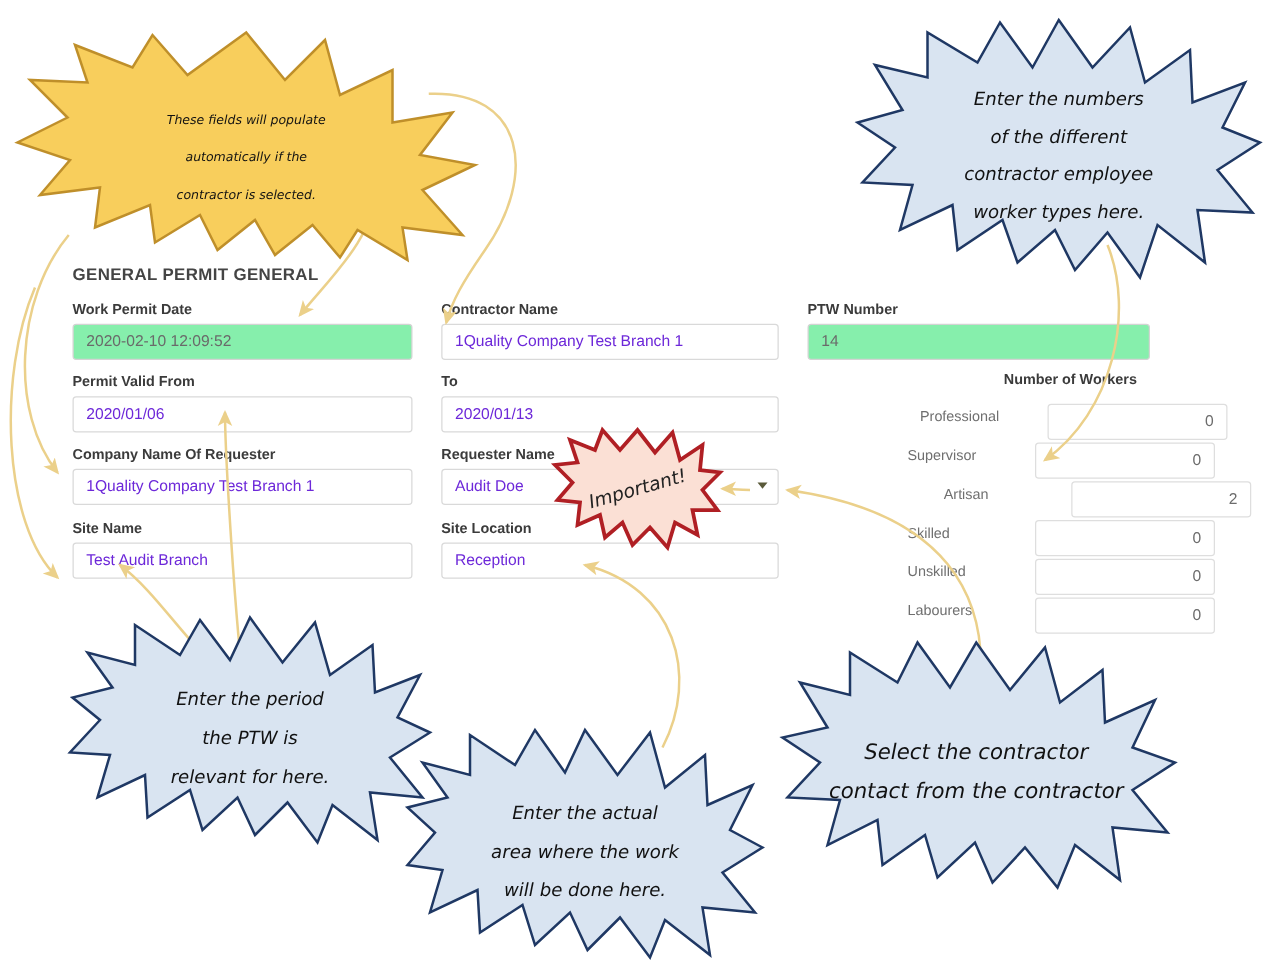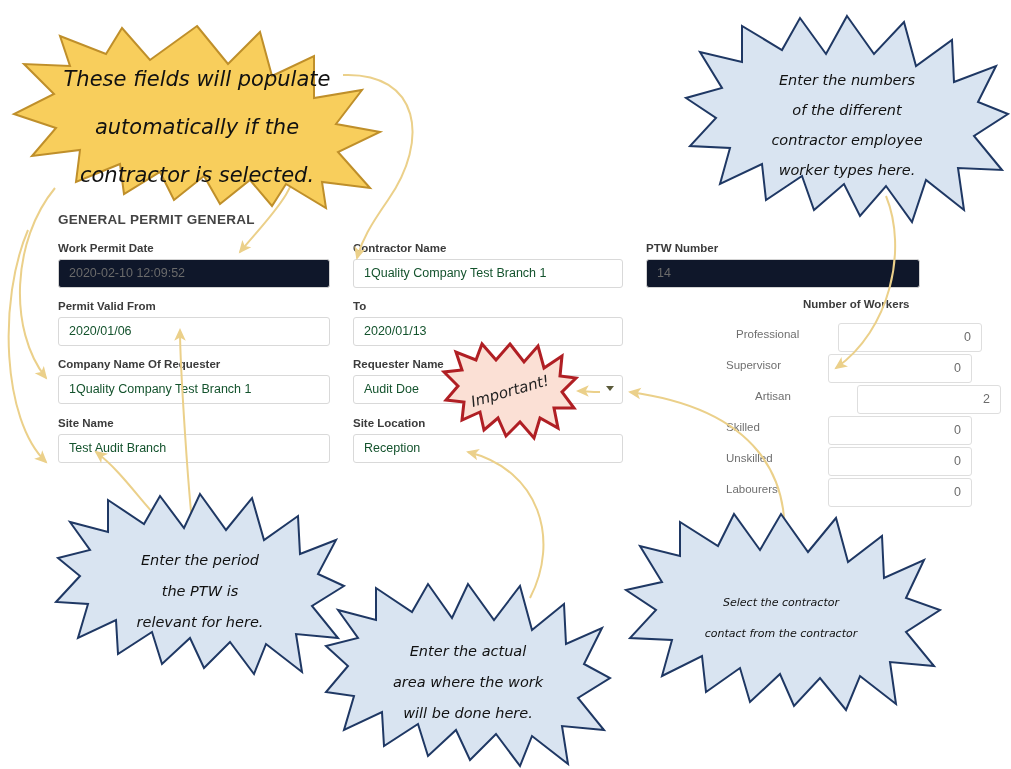--- a/index.html
+++ b/index.html
@@ -20,26 +20,26 @@
   }
   .fld{position:absolute;}
   .fld .lbl{
     font-size:11.5px;font-weight:bold;color:#3b3b3b;
     margin-bottom:4px;display:block;line-height:13px;
   }
   .inp{
     box-sizing:border-box;
     height:29px;width:100%;
     border:1px solid #d9d9d9;border-radius:3px;
-    background:#ffffff;color:#14532d;
+    background:#ffffff;color:#6d28d9;
     font-size:12.5px;font-family:"Liberation Sans", sans-serif;
     padding:0 10px;line-height:27px;
     white-space:nowrap;overflow:hidden;
   }
-  .inp.readonly{background:#0f172a;border-color:#d3d3d3;color:#6a6a6a;}
+  .inp.readonly{background:#86efac;border-color:#d3d3d3;color:#6a6a6a;}
   .inp.select{position:relative;padding-right:26px;}
   .caret{
     position:absolute;right:9px;top:11px;
     width:0;height:0;border-left:4px solid transparent;border-right:4px solid transparent;
     border-top:5px solid #5a5a3a;
   }
 
   
   .workers-title{
     position:absolute;left:803px;top:298px;
@@ -190,21 +190,21 @@
       <path d="M784,548 C790,480 760,410 630,392"></path>
 
       <path d="M600,392 C590,392 585,391 578,391"></path>
     </g>
   </svg>
 
   <div class="callout" style="left:14px;top:22px;width:366px;height:186px;">
     <svg width="366" height="186" viewBox="0 0 366 186">
       <polygon points="183,4 214,42 246,10 258,54 300,34 300,76 348,68 322,102 366,110 324,130 356,166 308,160 312,186 272,162 258,184 236,158 206,182 190,154 160,178 146,150 110,172 106,142 62,160 66,128 18,134 42,106 0,92 40,72 10,42 56,44 46,14 92,32 108,6 136,38" fill="#F8CE5C" stroke="#BF8F2A" stroke-width="2" stroke-linejoin="miter"></polygon>
     </svg>
-    <div class="ctext" style="font-size:21px;line-height:30px;padding-top:12px;gap:18px;">
+    <div class="ctext" style="font-size:10px;line-height:30px;padding-top:12px;">
       <span class="ln">These fields will populate</span>
       <span class="ln">automatically if the</span>
       <span class="ln">contractor is selected.</span>
     </div>
   </div>
 
   <div class="callout" style="left:686px;top:14px;width:322px;height:210px;">
     <svg width="322" height="210" viewBox="0 0 322 210">
       <polygon points="161,2 188,40 218,8 230,52 266,26 268,68 310,52 292,88 322,100 288,122 316,156 272,154 278,196 240,166 226,208 200,172 174,202 158,170 128,196 116,162 80,186 76,150 34,170 44,134 4,132 30,104 0,84 36,74 14,38 56,48 56,12 96,36 114,4 140,40" fill="#D9E4F1" stroke="#1F3864" stroke-width="2" stroke-linejoin="miter"></polygon>
     </svg>
@@ -235,21 +235,21 @@
       <span class="ln">Enter the actual</span>
       <span class="ln">area where the work</span>
       <span class="ln">will be done here.</span>
     </div>
   </div>
 
   <div class="callout" style="left:622px;top:512px;width:318px;height:200px;">
     <svg width="318" height="200" viewBox="0 0 318 200">
       <polygon points="159,2 186,40 214,6 226,50 260,24 262,66 302,48 284,86 318,98 284,120 312,154 268,150 274,192 238,164 224,198 198,166 172,194 158,162 128,190 118,156 84,180 80,144 40,164 50,128 8,126 34,98 4,78 40,70 18,34 58,44 58,10 96,34 112,2 138,38" fill="#D9E4F1" stroke="#1F3864" stroke-width="2" stroke-linejoin="miter"></polygon>
     </svg>
-    <div class="ctext" style="font-size:11px;line-height:31px;padding-top:6px;">
+    <div class="ctext" style="font-size:17px;line-height:31px;padding-top:6px;">
       <span class="ln">Select the contractor</span>
       <span class="ln">contact from the contractor</span>
     </div>
   </div>
 
   <div class="callout" style="left:444px;top:342px;width:132px;height:98px;">
     <svg width="132" height="98" viewBox="0 0 132 98">
       <polygon points="66,2 80,20 94,4 100,26 118,14 116,34 132,36 118,50 130,66 110,66 114,86 96,76 90,96 76,80 62,94 54,76 40,88 36,70 18,78 20,60 2,58 14,44 0,30 18,28 12,10 32,18 38,2 52,18" fill="#FBE0D5" stroke="#B01F24" stroke-width="3" stroke-linejoin="miter"></polygon>
     </svg>
     <div class="imp-text">Important!</div>

